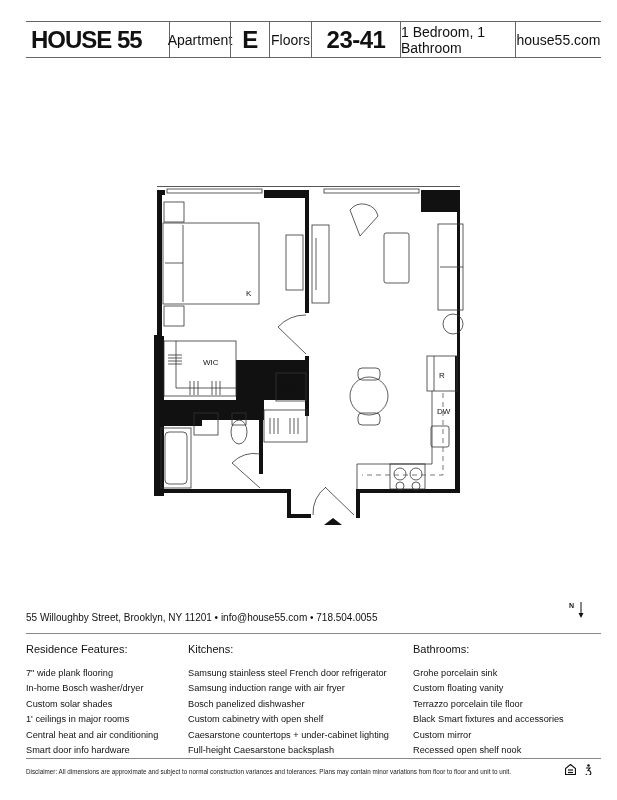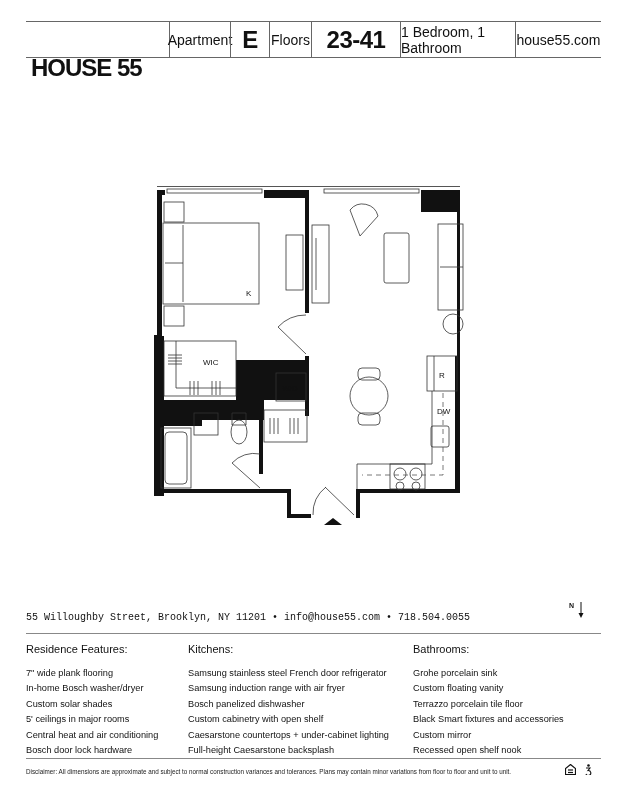--- a/index.html
+++ b/index.html
@@ -3,25 +3,25 @@
 <meta charset="utf-8">
 <style>
   html, body { margin: 0; padding: 0; background: #ffffff; }
   body { width: 617px; height: 800px; position: relative; overflow: hidden;
          font-family: "Liberation Sans", sans-serif; color: #111; }
   .header { position: absolute; left: 26px; top: 21px; width: 575px; height: 35px;
             border-top: 1px solid #666; border-bottom: 1px solid #666; display: flex; }
   .cell { display: flex; align-items: center; justify-content: center;
           border-left: 1px solid #666; box-sizing: border-box; height: 100%; }
   .cell:first-child { border-left: none; justify-content: flex-start; }
-  .brand { width: 143px; font-weight: bold; font-size: 24px; letter-spacing: -1px; padding-left: 5px; margin-top: 28px; }
+  .brand { width: 143px; font-weight: bold; font-size: 24px; letter-spacing: -1px; padding-left: 5px; }
   .lbl { font-size: 14px; }
   .big { font-weight: bold; font-size: 24px; letter-spacing: -0.5px; }
   .plan { position: absolute; left: 0; top: 0; }
-  .address { position: absolute; left: 26px; top: 612px; font-size: 10px; font-family: Liberation Mono, monospace; }
+  .address { position: absolute; left: 26px; top: 612px; font-size: 10px; }
   .north { position: absolute; left: 569px; top: 602px; font-size: 7px; font-weight: bold; display:flex; align-items:flex-start; gap:3px; }
   .rule { position: absolute; left: 26px; width: 575px; height: 1px; background: #888; }
   .col { position: absolute; top: 643px; font-size: 9.2px; }
   .col h4 { margin: 0 0 11px 0; font-size: 11px; font-weight: normal; }
   .col ul { list-style: none; margin: 0; padding: 0; }
   .col li { height: 15.4px; line-height: 15.4px; white-space: nowrap; }
   .disclaimer { position: absolute; left: 26px; top: 768px; font-size: 6.3px; color: #222; white-space: nowrap; }
   .access-icons { position: absolute; left: 565px; top: 764px; display: flex; gap: 8px; font-size: 11px; }
 </style>
 </head>
@@ -170,23 +170,23 @@
 </div>
 
 <div class="rule" style="top:633px"></div>
 
 <div class="col" style="left:26px">
   <h4>Residence Features:</h4>
   <ul>
     <li>7" wide plank flooring</li>
     <li>In-home Bosch washer/dryer</li>
     <li>Custom solar shades</li>
-    <li>5' ceilings in major rooms</li>
+    <li>1' ceilings in major rooms</li>
     <li>Central heat and air conditioning</li>
-    <li>Bosch door lock hardware</li>
+    <li>Smart door info hardware</li>
   </ul>
 </div>
 <div class="col" style="left:188px">
   <h4>Kitchens:</h4>
   <ul>
     <li>Samsung stainless steel French door refrigerator</li>
     <li>Samsung induction range with air fryer</li>
     <li>Bosch panelized dishwasher</li>
     <li>Custom cabinetry with open shelf</li>
     <li>Caesarstone countertops + under-cabinet lighting</li>

